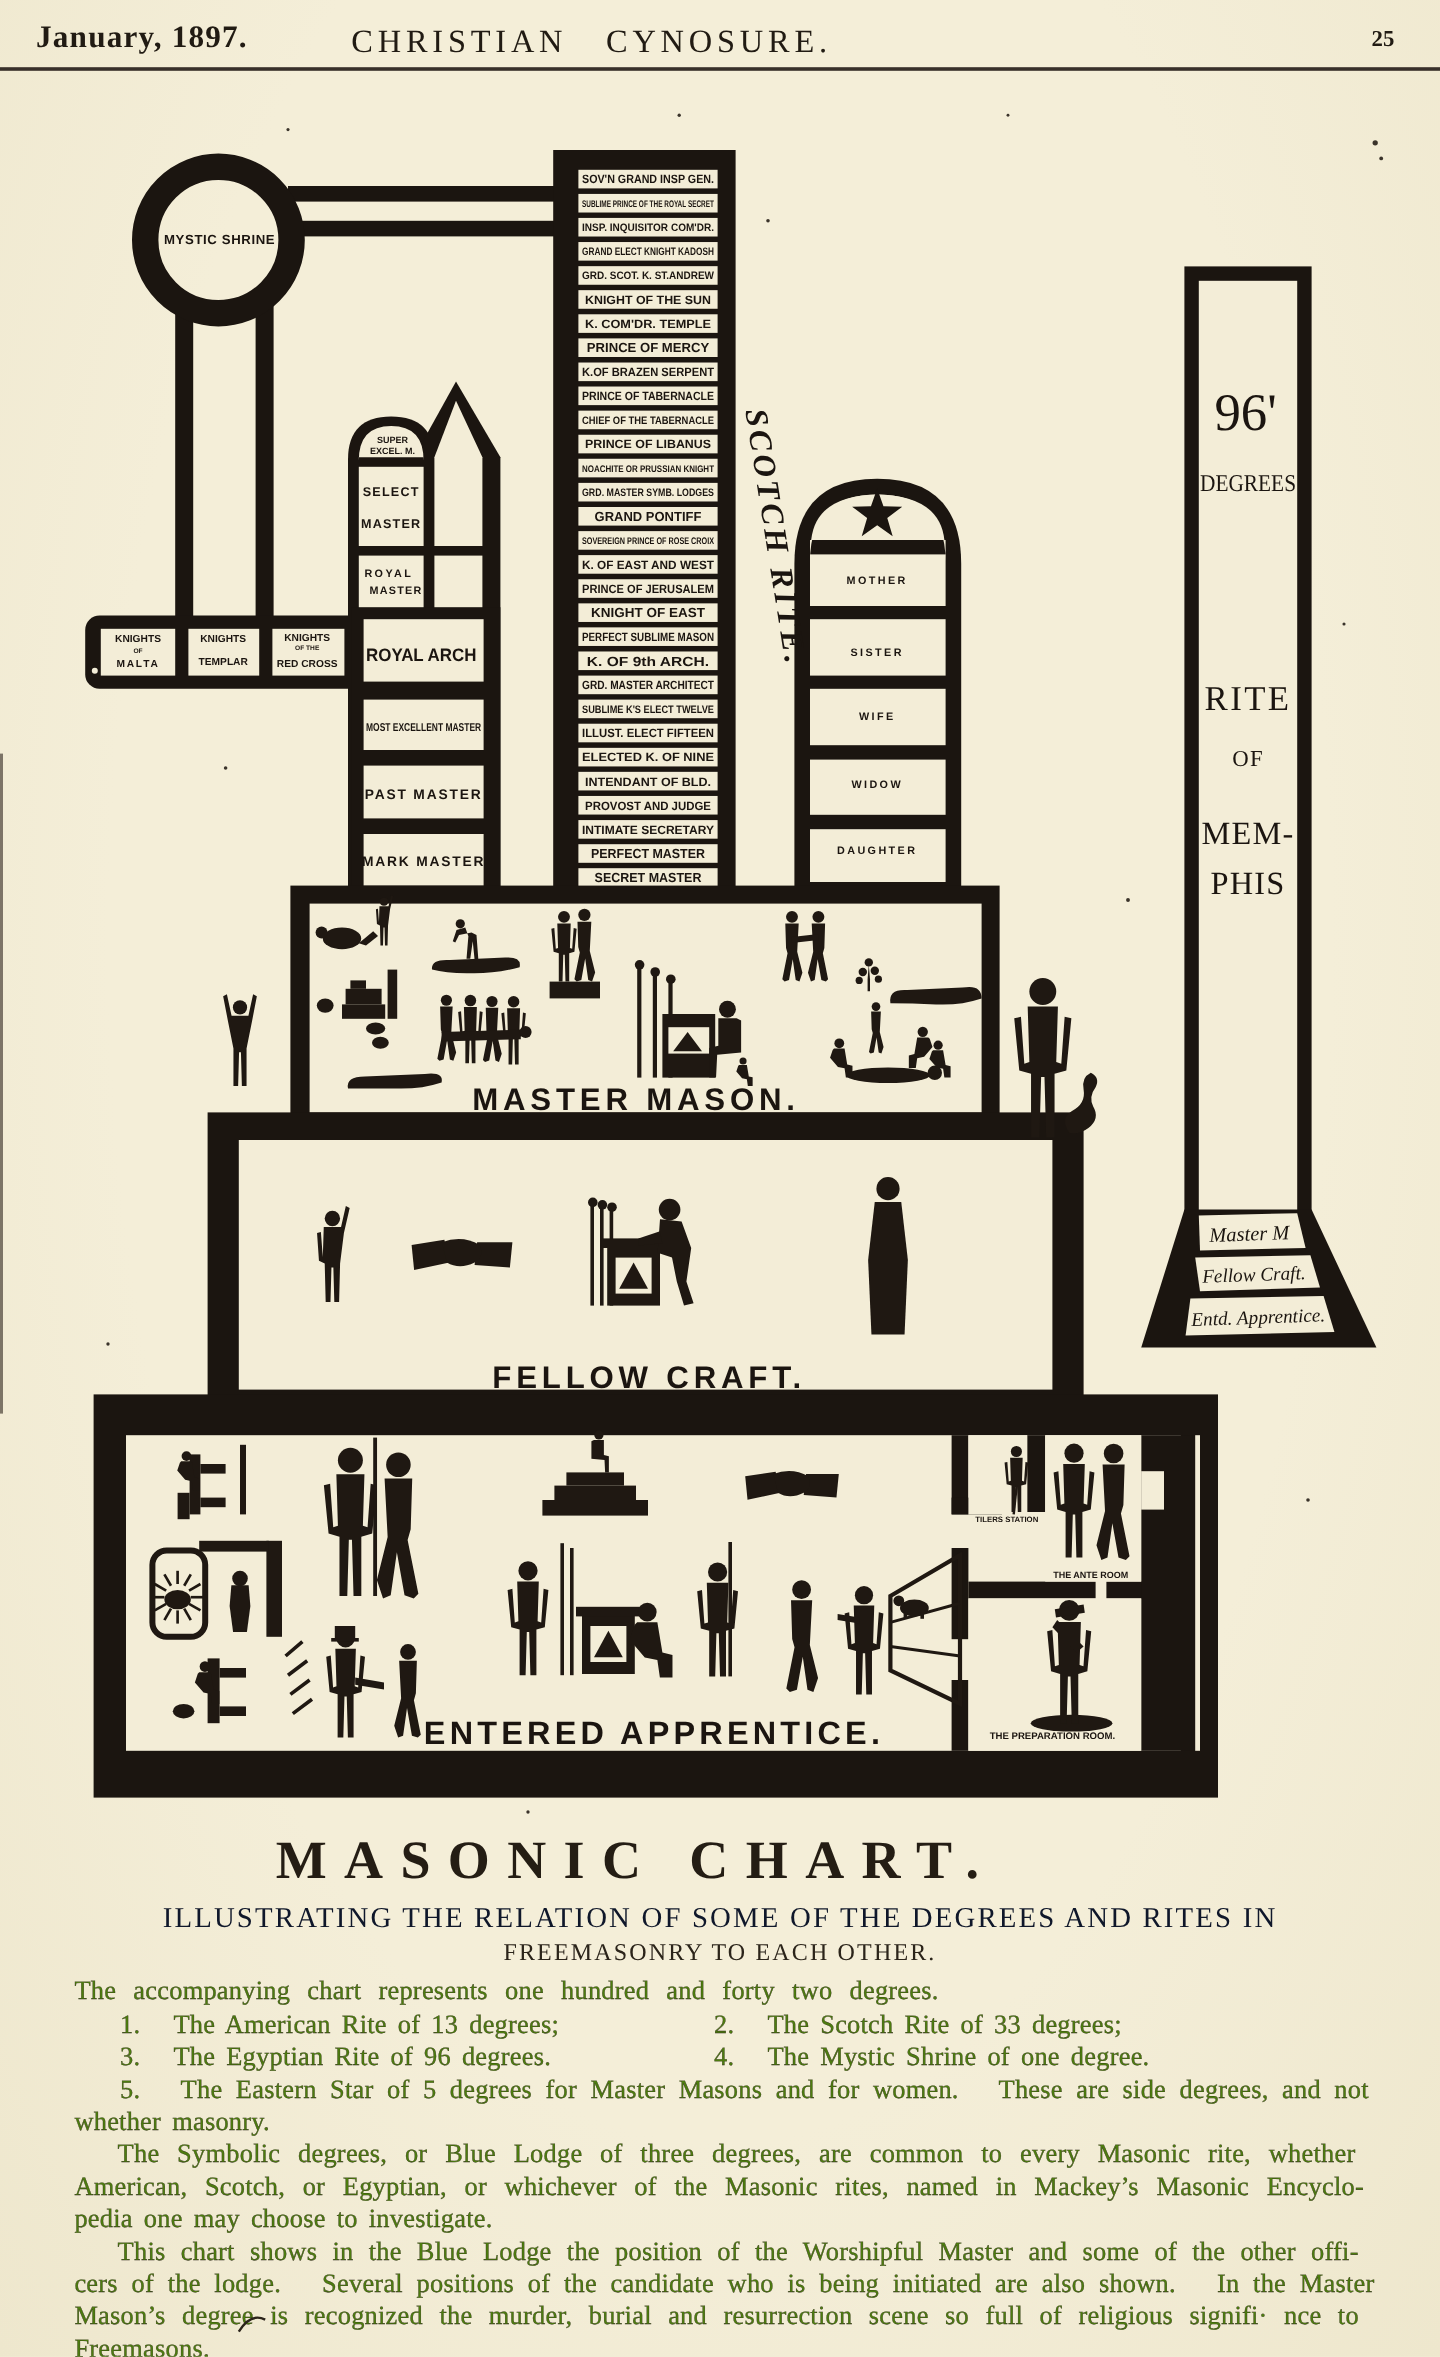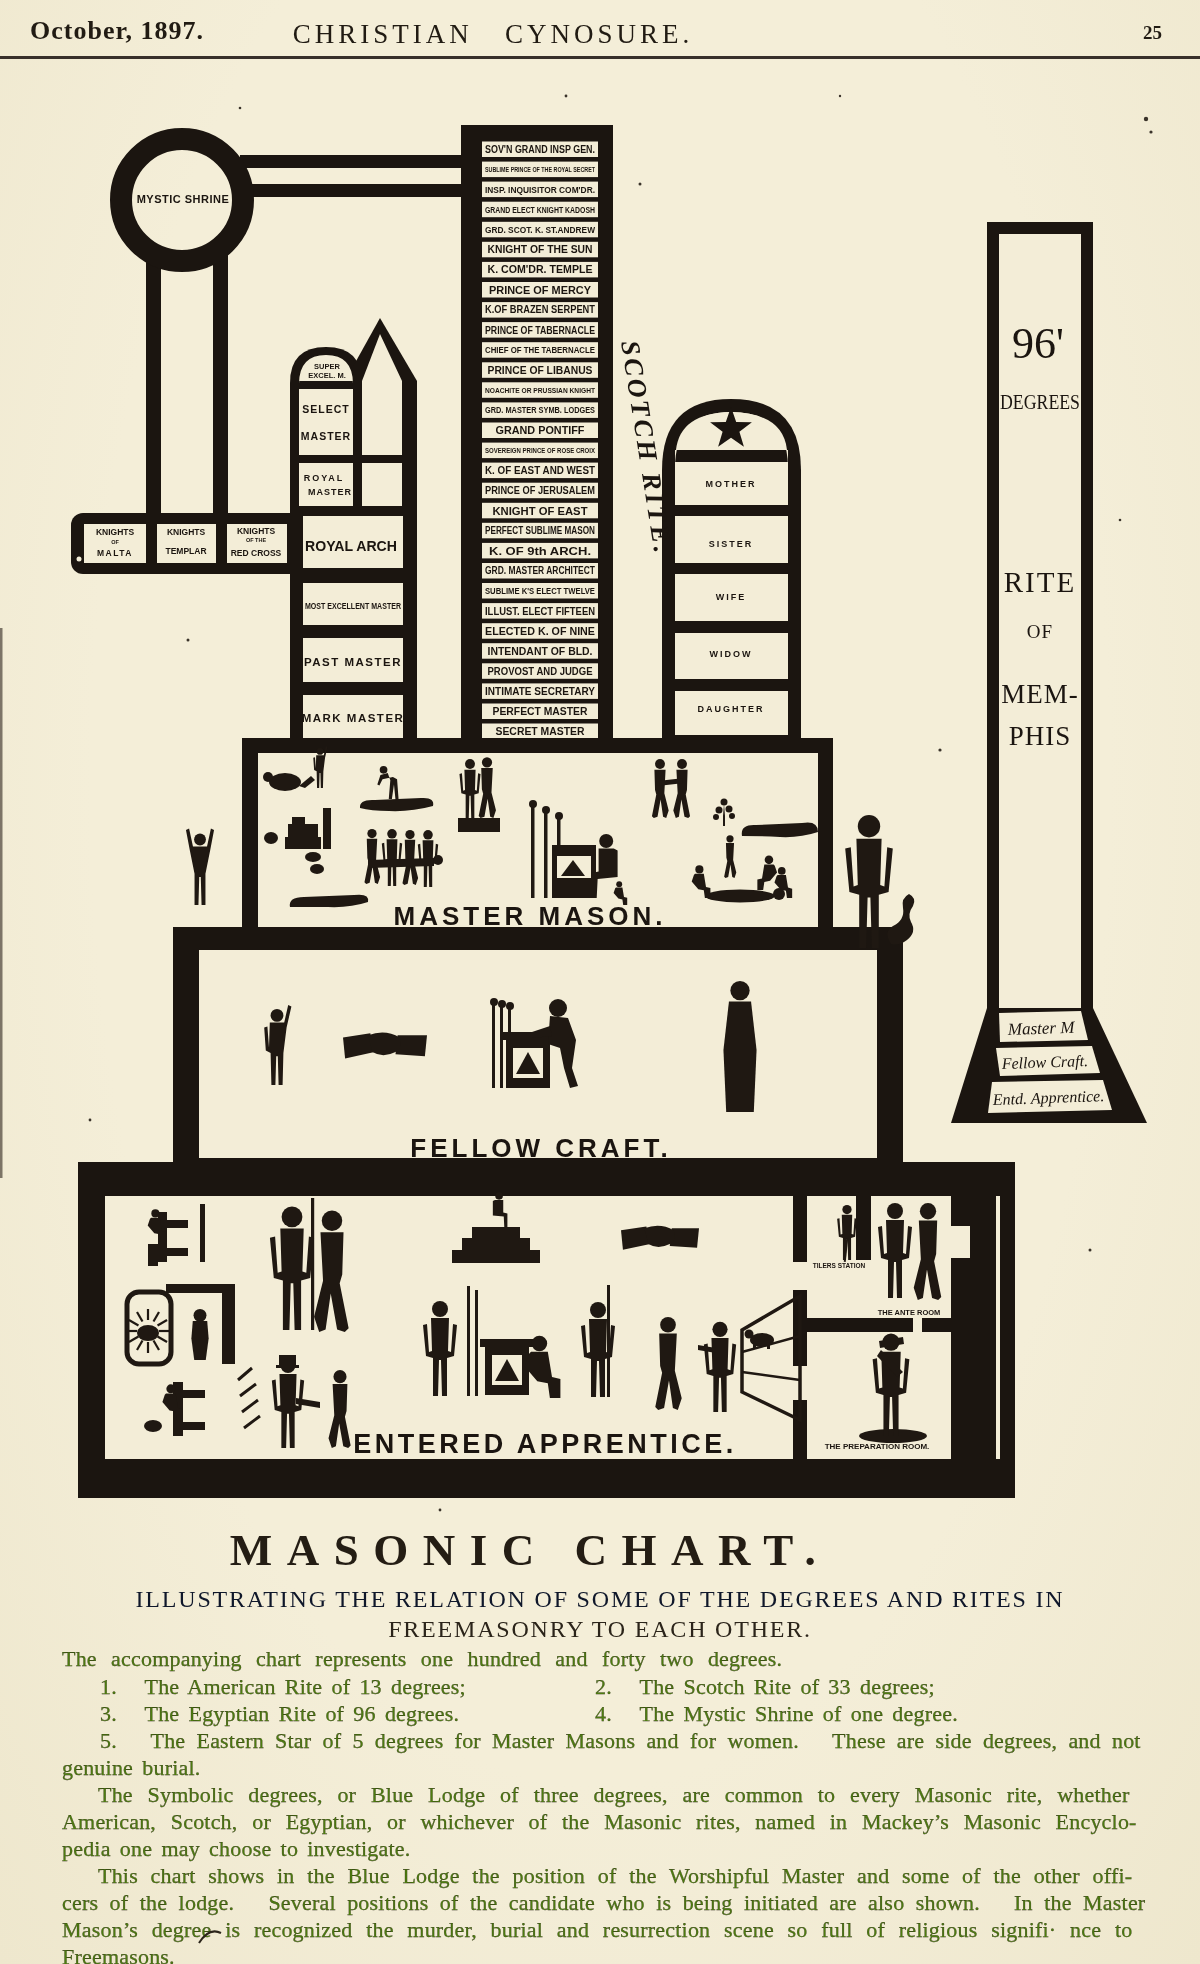--- a/index.html
+++ b/index.html
@@ -6,21 +6,21 @@
 body{width:1200px;height:1964px;background:#f2ecd6;font-family:"Liberation Sans",sans-serif;position:relative;overflow:hidden;color:#211b13}
 .serif{font-family:"Liberation Serif",serif}
 .abs{position:absolute}
 .bodytext{font-family:"Liberation Serif",serif;font-size:22px;color:#4d7c0f;white-space:nowrap;letter-spacing:0.2px;word-spacing:3.5px;-webkit-text-stroke:0.25px #292218}
 </style>
 </head>
 <body>
 
 <div class="abs" style="left:0;top:0;width:1200px;height:1964px;background:radial-gradient(ellipse at 50% 40%, #f4eed8 60%, #eee7cd 100%);"></div>
 
-<div class="abs serif" style="left:30px;top:16px;font-size:26px;font-weight:bold;letter-spacing:1px;">October, 1897.</div>
+<div class="abs serif" style="left:30px;top:16px;font-size:26px;font-weight:bold;letter-spacing:1px;">January, 1897.</div>
 
 <div class="abs serif" style="left:0;top:19px;width:986px;text-align:center;font-size:27px;letter-spacing:4px;">CHRISTIAN&nbsp;&nbsp; CYNOSURE.</div>
 
 <div class="abs serif" style="left:1143px;top:22px;font-size:19px;font-weight:bold;">25</div>
 
 <div class="abs" style="left:0;top:56px;width:1200px;height:2.5px;background:#38302a;"></div>
 
 <svg class="abs" style="left:0;top:0" width="1200" height="1530" viewBox="0 0 1200 1530">
 <defs>
 <g id="ink"></g>
@@ -606,35 +606,35 @@
 <circle cx="240" cy="108" r="1.3"></circle>
       <circle cx="840" cy="96" r="1.2"></circle>
       <circle cx="440" cy="1510" r="1.4"></circle>
 </g>
 </svg>
 
 <div class="abs serif" style="left:0;top:1524px;width:1060px;text-align:center;font-size:45px;letter-spacing:14.5px;font-weight:bold;color:#241d14">MASONIC CHART.</div>
 
 <div class="abs serif" style="left:0;top:1586px;width:1200px;text-align:center;font-size:24px;letter-spacing:1.8px;color:#0f172a">ILLUSTRATING THE RELATION OF SOME OF THE DEGREES AND RITES IN</div>
 
-<div class="abs serif" style="left:0;top:1616px;width:1200px;text-align:center;font-size:24px;letter-spacing:1.8px;color:#2b241a">FREEMASONRY TO EACH OTHER.</div>
+<div class="abs serif" style="left:0;top:1616px;width:1200px;text-align:center;font-size:20px;letter-spacing:1.8px;color:#2b241a">FREEMASONRY TO EACH OTHER.</div>
 
 <div class="abs bodytext" style="left:62px;top:1646px;word-spacing:8.6px;">The accompanying chart represents one hundred and forty two degrees.</div>
 
 <div class="abs bodytext" style="left:100px;top:1674px;">1.&nbsp;&nbsp;&nbsp;The American Rite of 13 degrees;</div>
 
 <div class="abs bodytext" style="left:595px;top:1674px;">2.&nbsp;&nbsp;&nbsp;The Scotch Rite of 33 degrees;</div>
 
 <div class="abs bodytext" style="left:100px;top:1701px;">3.&nbsp;&nbsp;&nbsp;The Egyptian Rite of 96 degrees.</div>
 
 <div class="abs bodytext" style="left:595px;top:1701px;">4.&nbsp;&nbsp;&nbsp;The Mystic Shrine of one degree.</div>
 
 <div class="abs bodytext" style="left:100px;top:1728px;word-spacing:5.5px;text-align:center;">5.&nbsp;&nbsp;&nbsp;The Eastern Star of 5 degrees for Master Masons and for women.&nbsp;&nbsp; These are side degrees, and not</div>
 
-<div class="abs bodytext" style="left:62px;top:1755px;">genuine burial.</div>
+<div class="abs bodytext" style="left:62px;top:1755px;">whether masonry.</div>
 
 <div class="abs bodytext" style="left:98px;top:1782px;word-spacing:9.1px;">The Symbolic degrees, or Blue Lodge of three degrees, are common to every Masonic rite, whether</div>
 
 <div class="abs bodytext" style="left:62px;top:1809px;word-spacing:9px;">American, Scotch, or Egyptian, or whichever of the Masonic rites, named in Mackey’s Masonic Encyclo-</div>
 
 <div class="abs bodytext" style="left:62px;top:1836px;">pedia one may choose to investigate.</div>
 
 <div class="abs bodytext" style="left:98px;top:1863px;word-spacing:7px;">This chart shows in the Blue Lodge the position of the Worshipful Master and some of the other offi-</div>
 
 <div class="abs bodytext" style="left:62px;top:1890px;word-spacing:5.7px;">cers of the lodge.&nbsp;&nbsp; Several positions of the candidate who is being initiated are also shown.&nbsp;&nbsp; In the Master</div>

